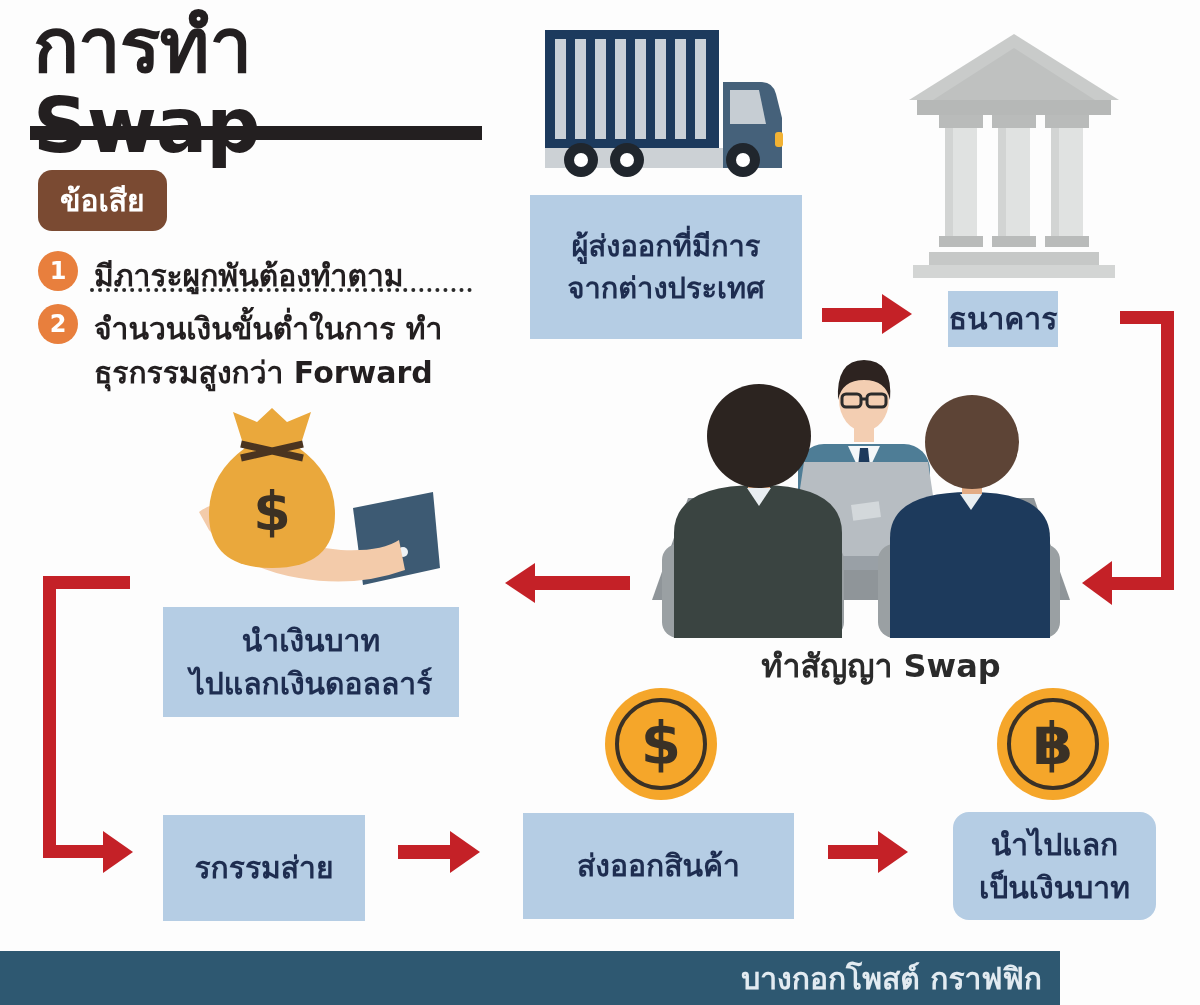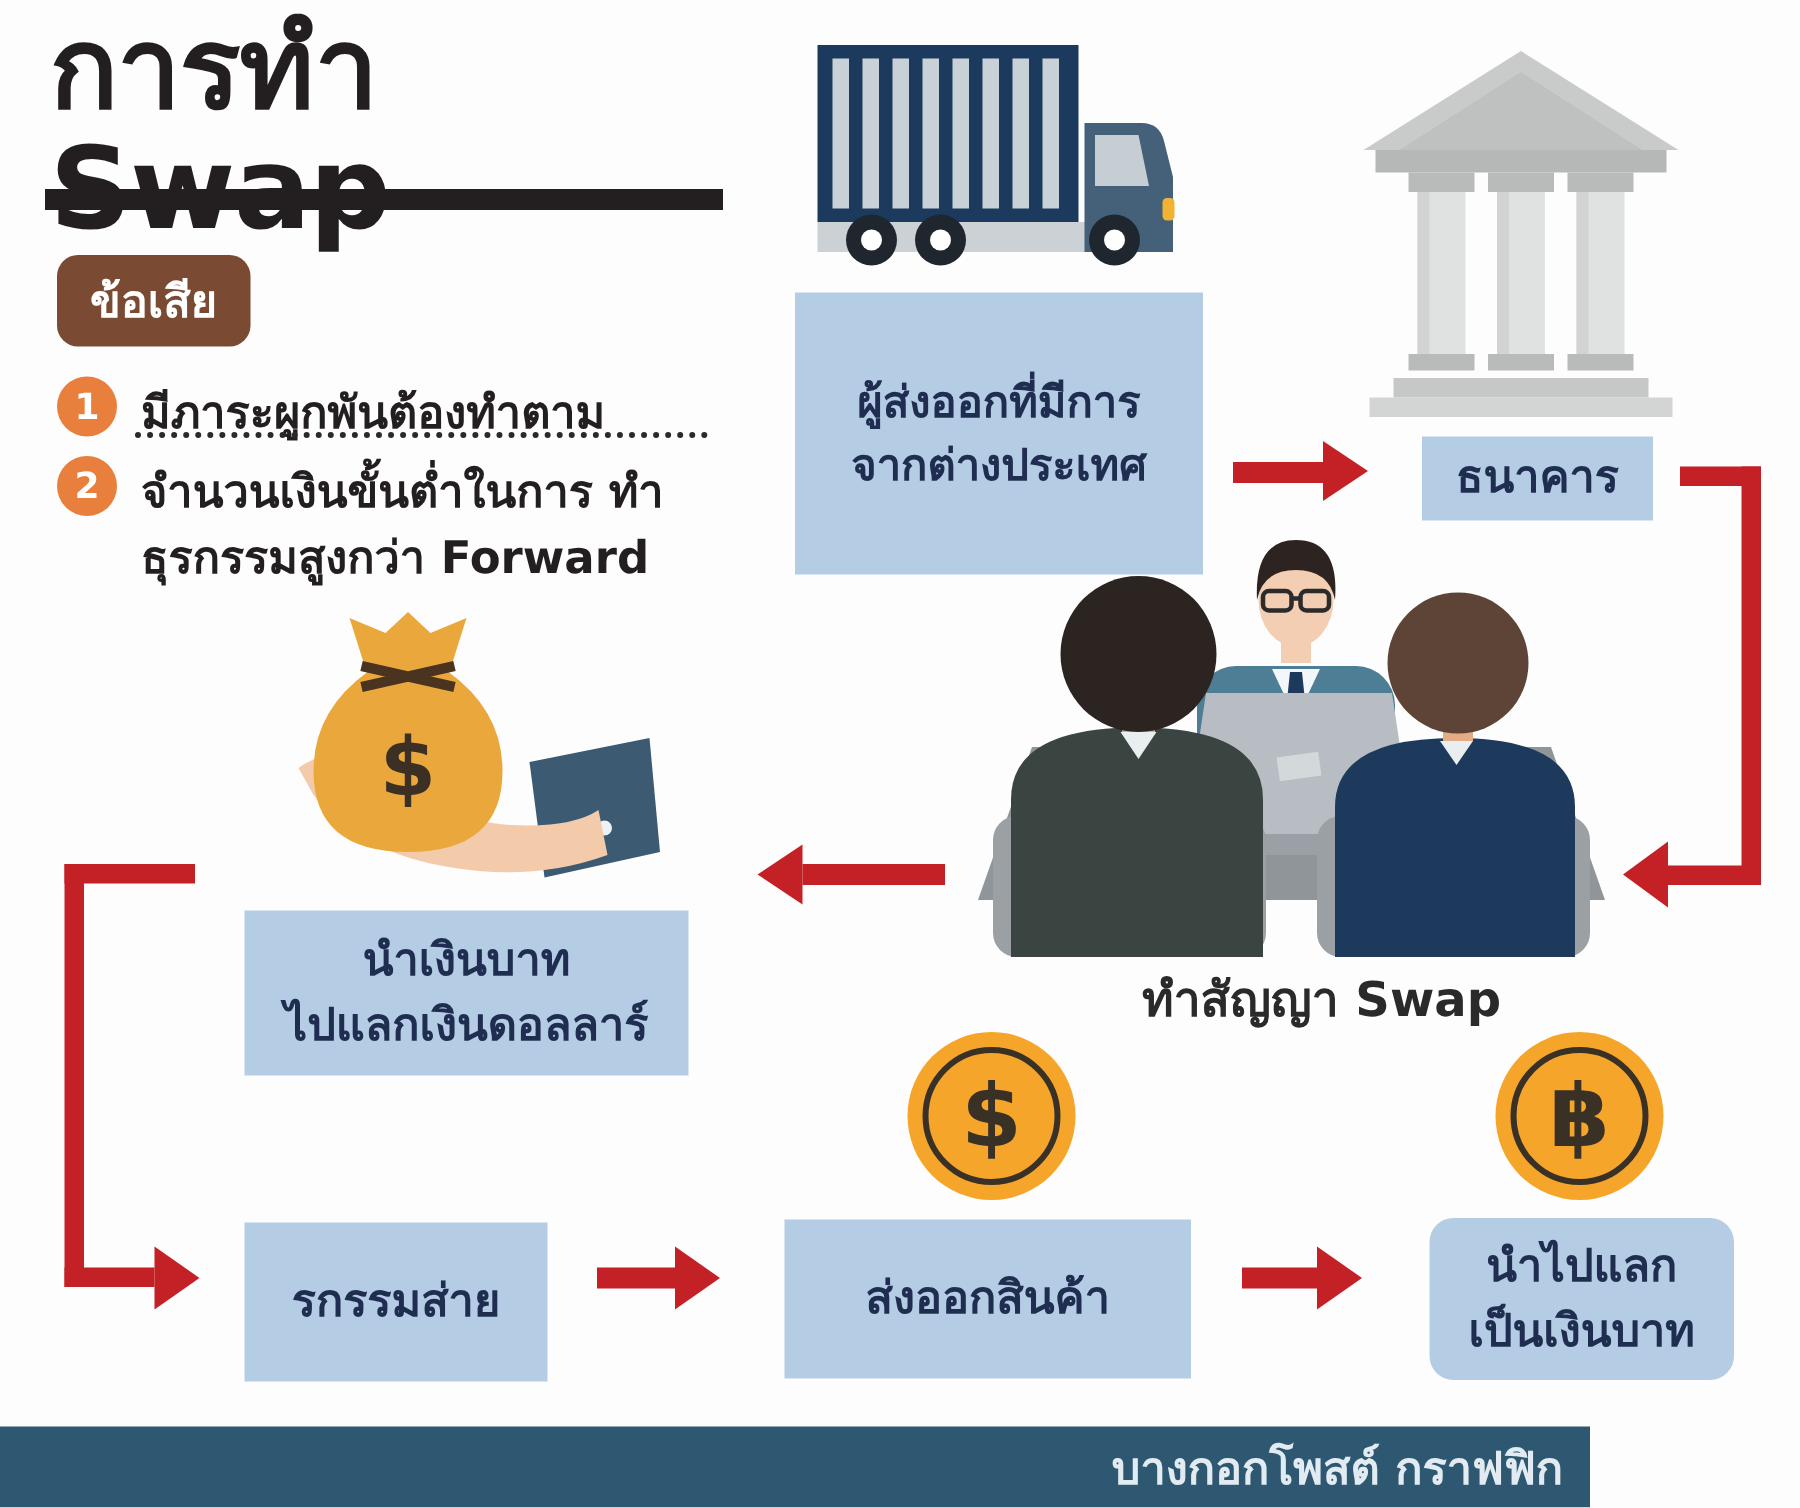--- a/index.html
+++ b/index.html
@@ -99,21 +99,21 @@
   <polygon points="195,68 224,68 231,102 195,102" fill="#c6cdd3"></polygon>
   <rect x="240" y="110" width="8" height="15" rx="3" fill="#f2b233"></rect>
   <circle cx="46" cy="138" r="17" fill="#20262d"></circle>
     <circle cx="46" cy="138" r="7" fill="#ffffff"></circle>
   <circle cx="92" cy="138" r="17" fill="#20262d"></circle>
     <circle cx="92" cy="138" r="7" fill="#ffffff"></circle>
   <circle cx="208" cy="138" r="17" fill="#20262d"></circle>
     <circle cx="208" cy="138" r="7" fill="#ffffff"></circle>
 </svg>
 
-<div class="abs box" style="left:530px;top:195px;width:272px;height:188px;font-size:29px;">
+<div class="abs box" style="left:530px;top:195px;width:272px;height:144px;font-size:29px;">
   <span>ผู้ส่งออกที่มีการ</span>
   <span>จากต่างประเทศ</span>
 </div>
 
 <div class="abs bar" style="left:822px;top:308px;width:60px;height:14px;"></div>
 <div class="abs head-right" style="left:882px;top:294px;border-top-width:20px;border-bottom-width:20px;"></div>
 
 <svg class="abs" style="left:903px;top:30px;" width="222" height="250" viewBox="0 0 222 250">
   <polygon points="111,4 216,70 6,70" fill="#c9cbca"></polygon>
   <polygon points="111,18 192,70 30,70" fill="#bfc1c0"></polygon>
@@ -127,21 +127,21 @@
   <rect x="95" y="98" width="8" height="114" fill="#d2d4d3"></rect>
   <rect x="89" y="206" width="44" height="11" fill="#b9bbba"></rect>
   <rect x="142" y="85" width="44" height="13" fill="#b9bbba"></rect>
   <rect x="148" y="98" width="32" height="114" fill="#e0e2e1"></rect>
   <rect x="148" y="98" width="8" height="114" fill="#d2d4d3"></rect>
   <rect x="142" y="206" width="44" height="11" fill="#b9bbba"></rect>
   <rect x="26" y="222" width="170" height="13" fill="#c6c8c7"></rect>
   <rect x="10" y="235" width="202" height="13" fill="#d3d5d4"></rect>
 </svg>
 
-<div class="abs box" style="left:948px;top:291px;width:154px;height:56px;">
+<div class="abs box" style="left:948px;top:291px;width:110px;height:56px;">
   <span>ธนาคาร</span>
 </div>
 
 <div class="abs bar" style="left:1120px;top:311px;width:54px;height:13px;"></div>
 <div class="abs bar" style="left:1161px;top:311px;width:13px;height:273px;"></div>
 <div class="abs bar" style="left:1112px;top:577px;width:62px;height:13px;"></div>
 <div class="abs head-left" style="left:1082px;top:561px;border-top-width:22px;border-bottom-width:22px;"></div>
 
 <svg class="abs" style="left:652px;top:348px;" width="418" height="290" viewBox="0 0 418 290">
   <rect x="146" y="96" width="132" height="62" rx="26" fill="#4e7d96"></rect>

